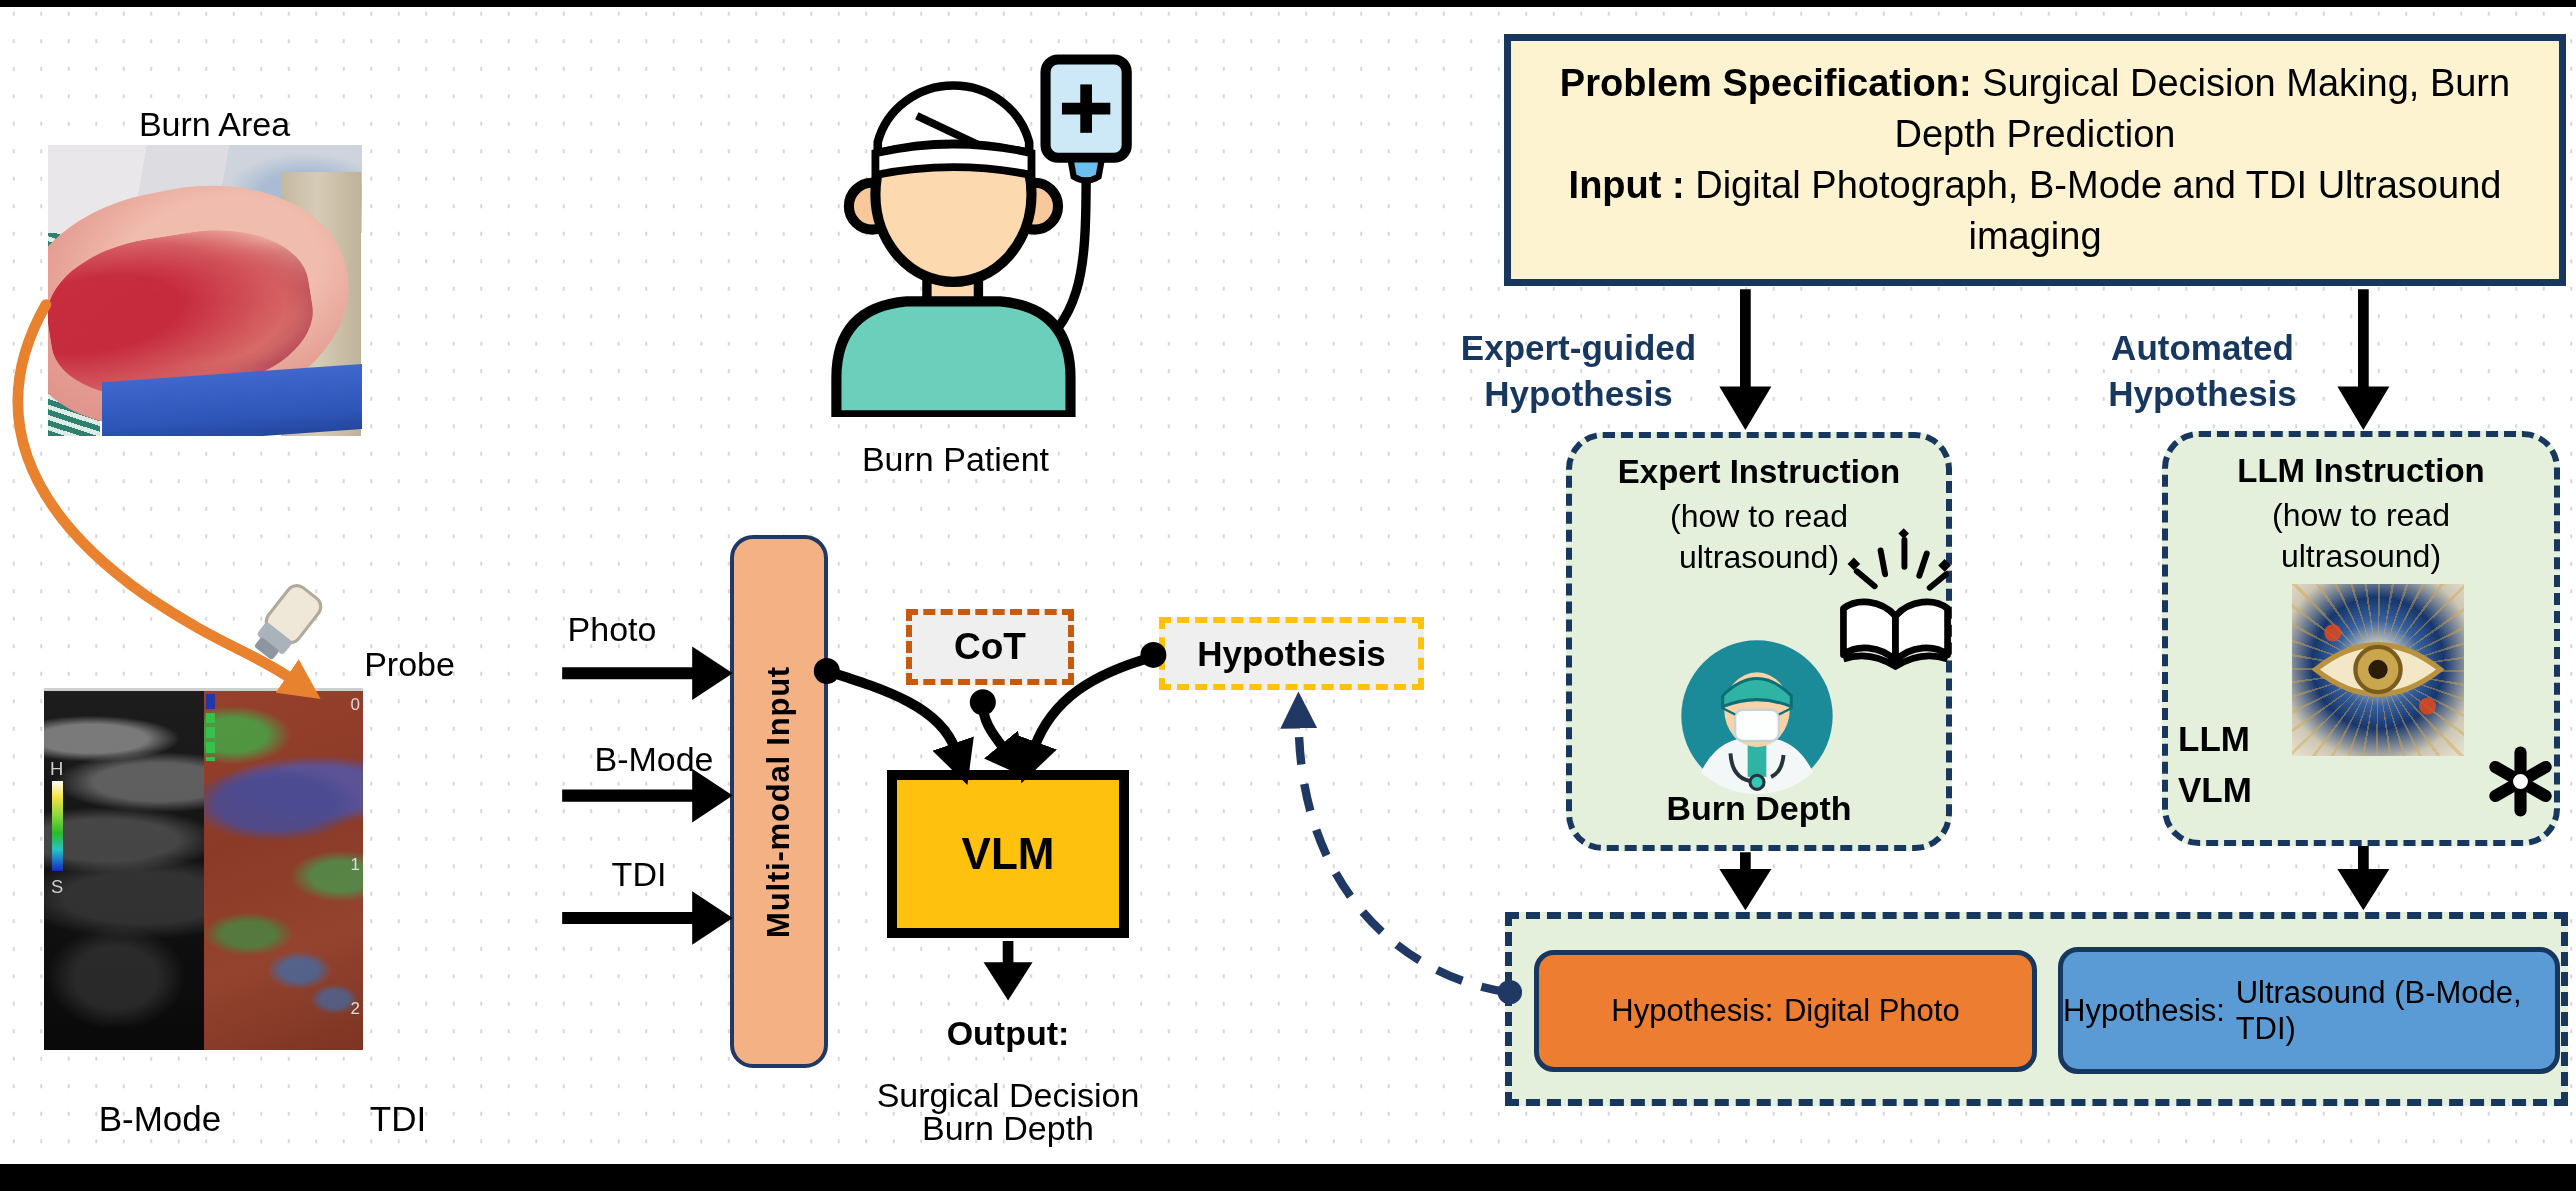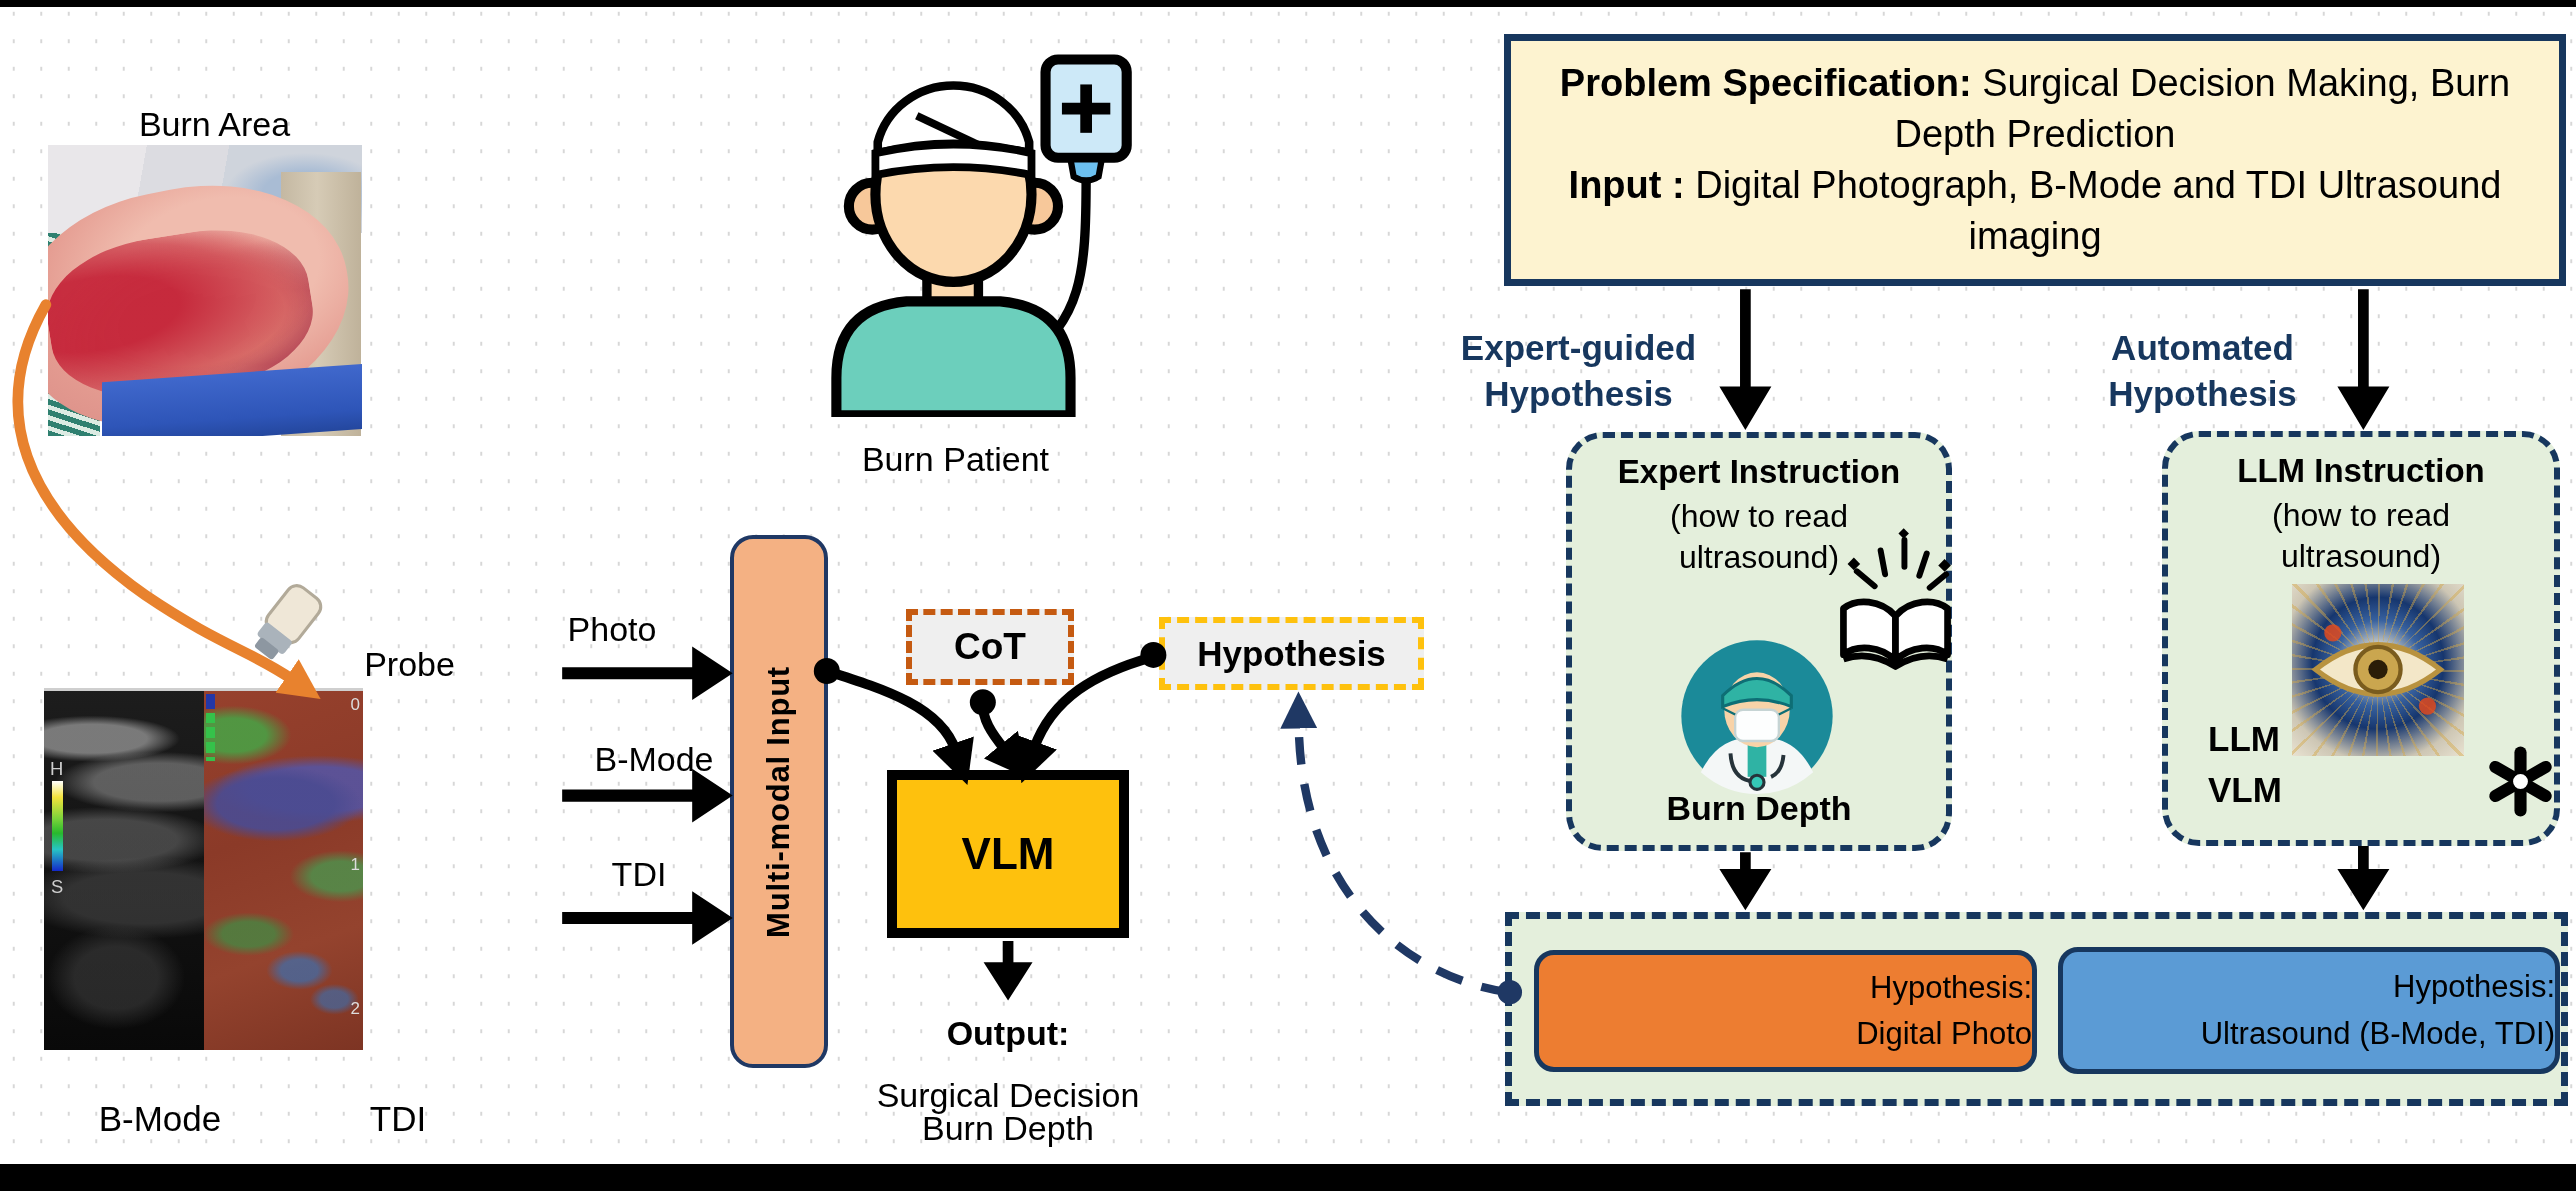--- a/index.html
+++ b/index.html
@@ -100,27 +100,27 @@
   .expert-box{left:1566px;top:432px;width:386px;height:419px;}
   .llm-box{left:2162px;top:431px;width:398px;height:415px;}
   .inst-title{position:absolute;left:0;top:15.3px;width:100%;text-align:center;font-size:33px;font-weight:bold;}
   .inst-sub{position:absolute;left:50%;transform:translateX(-50%);top:58px;width:252px;text-align:center;font-size:32px;line-height:1.28;}
   .inst-caption{position:absolute;left:0;bottom:17px;width:100%;text-align:center;font-size:34px;font-weight:bold;}
   .avatar{position:absolute;left:107px;top:200px;width:156px;height:156px;}
   .bookicon{position:absolute;left:264px;top:90px;width:119px;height:164px;}
   .eye-img{position:absolute;left:124px;top:147px;width:172px;height:172px;
     background:radial-gradient(circle at 50% 46%,#f6ecd4 0 9%,#37619f 34%,#16366e 52%,#cdc6b4 78%,#e9e3d2 100%);}
   .eye-rays{position:absolute;inset:0;background:repeating-conic-gradient(from 0deg,rgba(212,168,70,.55) 0 1.6deg,transparent 1.6deg 9deg);opacity:.8;}
-  .llmvlm{position:absolute;left:40px;top:277px;font-size:35px;font-weight:bold;line-height:1.45;}
+  .llmvlm{position:absolute;left:10px;top:277px;font-size:35px;font-weight:bold;line-height:1.45;}
   .openai{position:absolute;left:312px;top:304px;width:81px;height:81px;}
 
   .bottom-container{left:1505px;top:912px;width:1063px;height:194px;background:#e4efdc;
     border:7.6px dashed #17375e;box-sizing:border-box;z-index:10;}
   .res-box{position:absolute;box-sizing:border-box;border:5.4px solid #17375e;border-radius:20px;
-    display:flex;flex-direction:column;align-items:flex-end;justify-content:center;gap:10.7px;
+    display:flex;flex-direction:row;align-items:center;justify-content:center;gap:10.7px;
     font-size:31px;z-index:11;}
   .res-orange{left:22px;top:31px;width:503px;height:122px;background:#ed7d31;}
   .res-blue{left:546px;top:28px;width:502px;height:127px;background:#5b9bd5;}
 
   .overlay{left:0;top:0;width:2576px;height:1192px;z-index:40;pointer-events:none;}
 </style>
 </head>
 <body>
 
 <div class="canvas">

